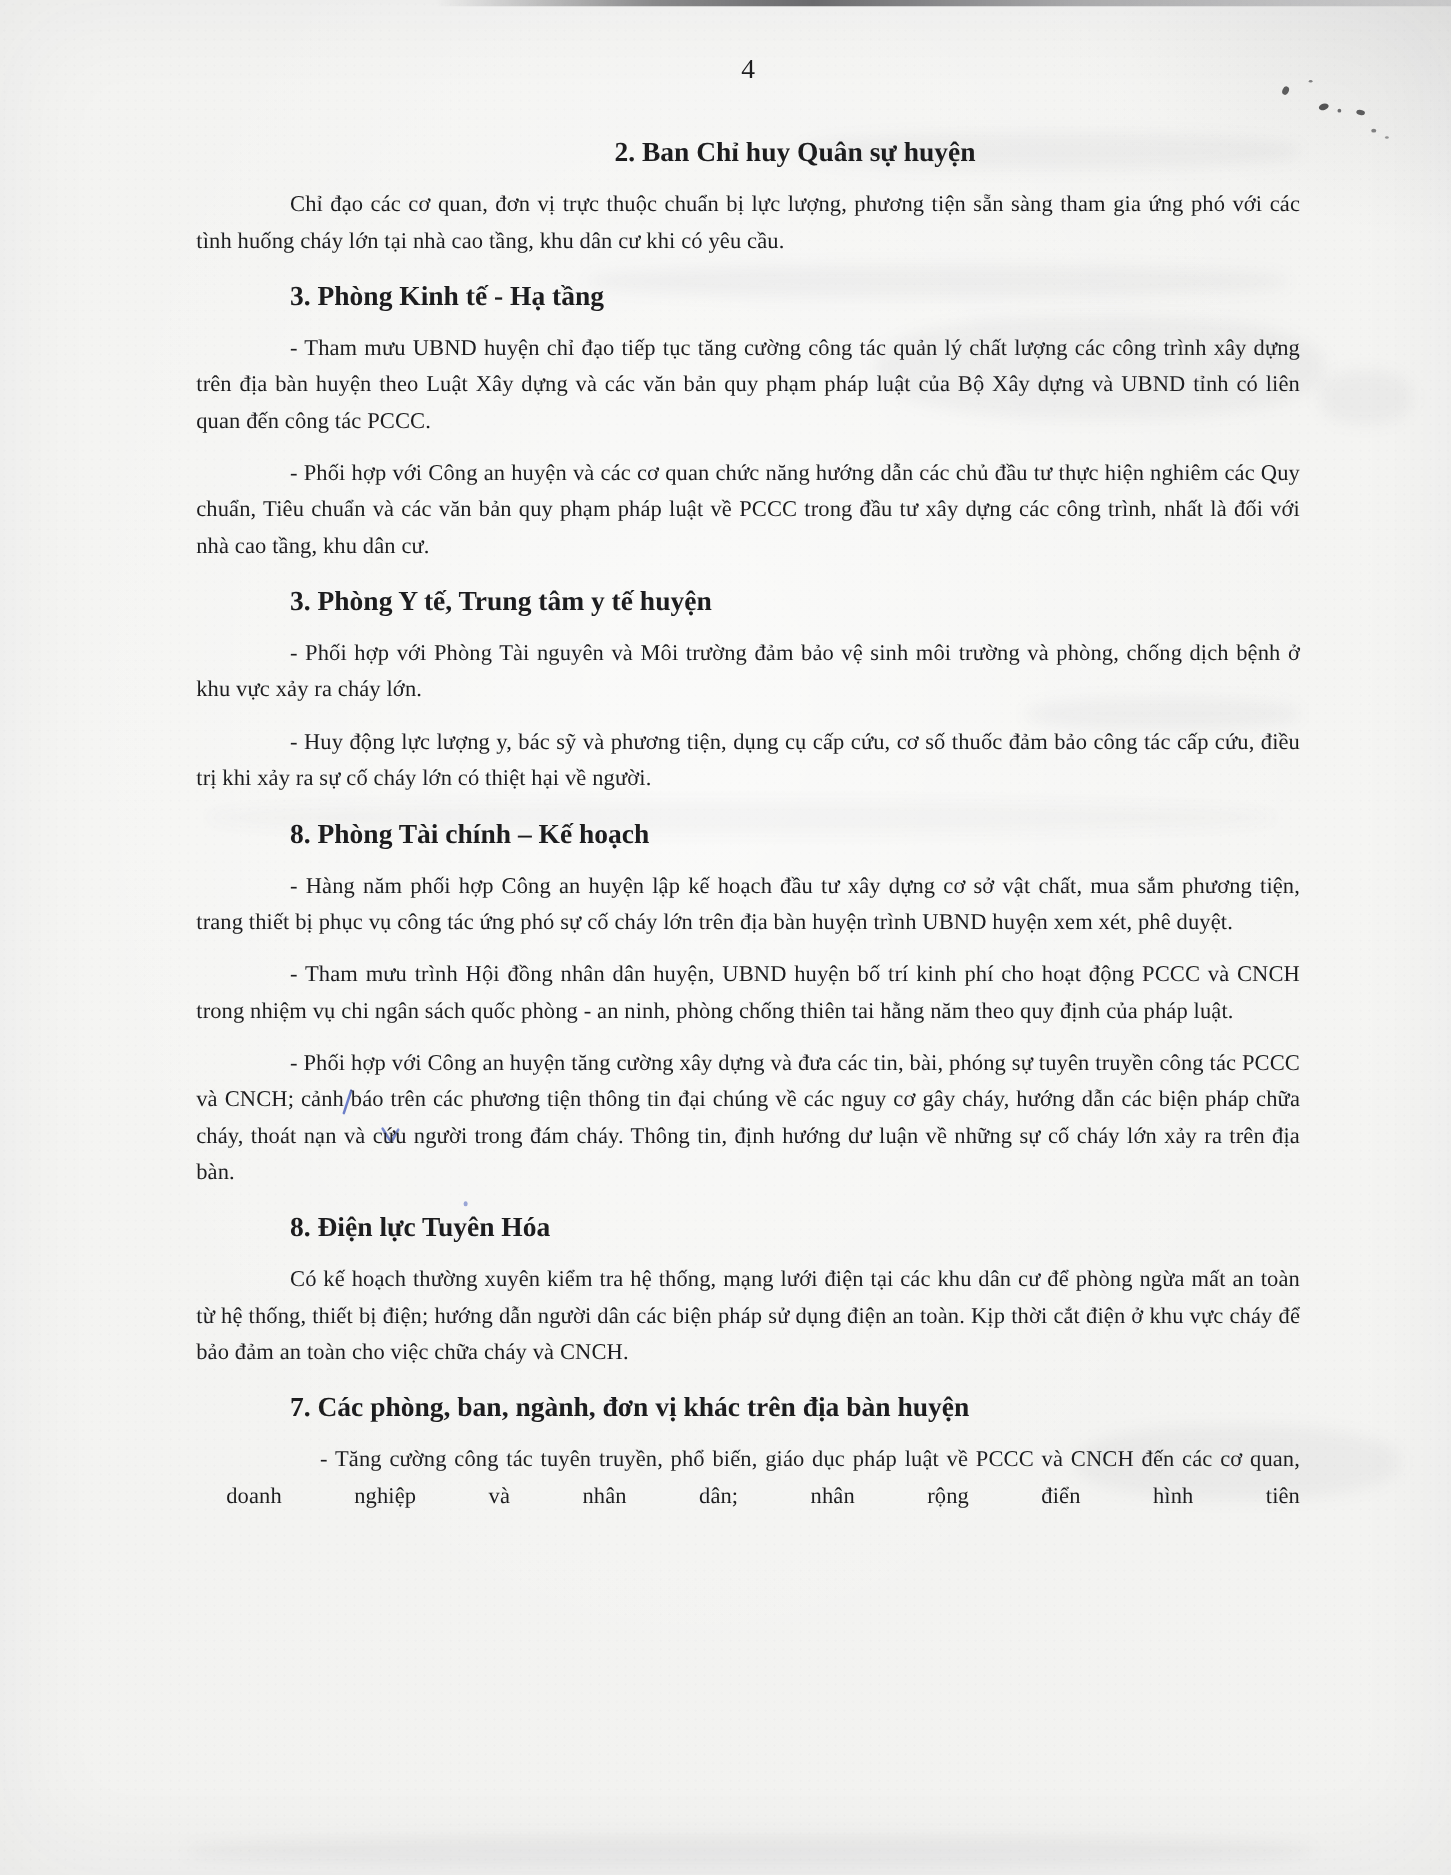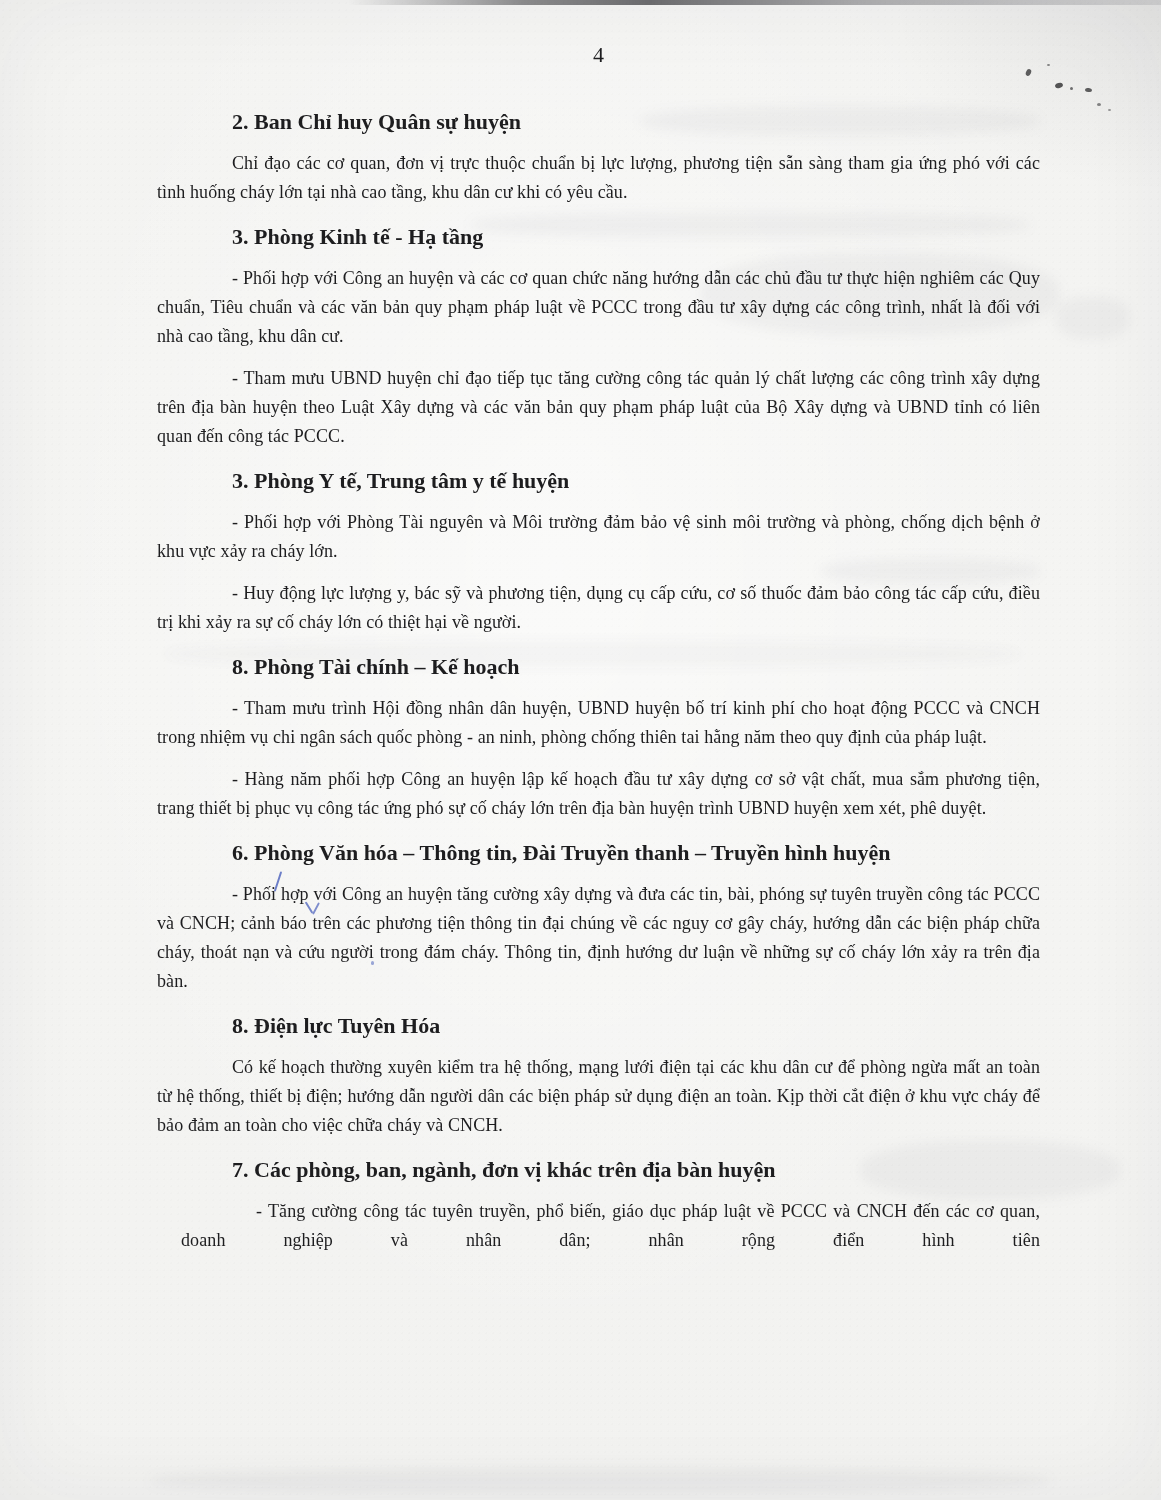--- a/index.html
+++ b/index.html
@@ -61,21 +61,21 @@
     top: 0;
     width: 883px;
   }
   .page-number {
     margin: 40px 0 0 0;
     text-align: center;
     font-size: 22px;
     line-height: 29px;
     font-weight: normal;
   }
-  .sections section:first-child h2 { margin-top: 38px; }
+  .sections section:first-child h2 { margin-top: 38px; text-align: center; }
   .sections h2 {
     font-size: 22px;
     line-height: 29px;
     font-weight: bold;
     margin: 15px 0 13px 0;
     padding-left: 75px;
   }
   .sections p {
     font-size: 18px;
     line-height: 29px;
@@ -124,35 +124,34 @@
 
   <div class="content">
     <div class="page-number">4</div>
     <div class="sections" id="sections">
         <section>
           <h2>2. Ban Chỉ huy Quân sự huyện</h2>
           <p>Chỉ đạo các cơ quan, đơn vị trực thuộc chuẩn bị lực lượng, phương tiện sẵn sàng tham gia ứng phó với các tình huống cháy lớn tại nhà cao tầng, khu dân cư khi có yêu cầu.</p>
         </section>
         <section>
           <h2>3. Phòng Kinh tế - Hạ tầng</h2>
+          <p>- Tham mưu UBND huyện chỉ đạo tiếp tục tăng cường công tác quản lý chất lượng các công trình xây dựng trên địa bàn huyện theo Luật Xây dựng và các văn bản quy phạm pháp luật của Bộ Xây dựng và UBND tỉnh có liên quan đến công tác PCCC.</p>
           <p>- Phối hợp với Công an huyện và các cơ quan chức năng hướng dẫn các chủ đầu tư thực hiện nghiêm các Quy chuẩn, Tiêu chuẩn và các văn bản quy phạm pháp luật về PCCC trong đầu tư xây dựng các công trình, nhất là đối với nhà cao tầng, khu dân cư.</p>
-          <p>- Tham mưu UBND huyện chỉ đạo tiếp tục tăng cường công tác quản lý chất lượng các công trình xây dựng trên địa bàn huyện theo Luật Xây dựng và các văn bản quy phạm pháp luật của Bộ Xây dựng và UBND tỉnh có liên quan đến công tác PCCC.</p>
         </section>
         <section>
           <h2>3. Phòng Y tế, Trung tâm y tế huyện</h2>
           <p>- Phối hợp với Phòng Tài nguyên và Môi trường đảm bảo vệ sinh môi trường và phòng, chống dịch bệnh ở khu vực xảy ra cháy lớn.</p>
           <p>- Huy động lực lượng y, bác sỹ và phương tiện, dụng cụ cấp cứu, cơ số thuốc đảm bảo công tác cấp cứu, điều trị khi xảy ra sự cố cháy lớn có thiệt hại về người.</p>
         </section>
         <section>
           <h2>8. Phòng Tài chính – Kế hoạch</h2>
+          <p>- Hàng năm phối hợp Công an huyện lập kế hoạch đầu tư xây dựng cơ sở vật chất, mua sắm phương tiện, trang thiết bị phục vụ công tác ứng phó sự cố cháy lớn trên địa bàn huyện trình UBND huyện xem xét, phê duyệt.</p>
           <p>- Tham mưu trình Hội đồng nhân dân huyện, UBND huyện bố trí kinh phí cho hoạt động PCCC và CNCH trong nhiệm vụ chi ngân sách quốc phòng - an ninh, phòng chống thiên tai hằng năm theo quy định của pháp luật.</p>
-          <p>- Hàng năm phối hợp Công an huyện lập kế hoạch đầu tư xây dựng cơ sở vật chất, mua sắm phương tiện, trang thiết bị phục vụ công tác ứng phó sự cố cháy lớn trên địa bàn huyện trình UBND huyện xem xét, phê duyệt.</p>
         </section>
         <section>
-          <h2>6. Phòng Văn hóa – Thông tin, Đài Truyền thanh – Truyền hình huyện</h2>
           <p>- Phối hợp với Công an huyện tăng cường xây dựng và đưa các tin, bài, phóng sự tuyên truyền công tác PCCC và CNCH; cảnh báo trên các phương tiện thông tin đại chúng về các nguy cơ gây cháy, hướng dẫn các biện pháp chữa cháy, thoát nạn và cứu người trong đám cháy. Thông tin, định hướng dư luận về những sự cố cháy lớn xảy ra trên địa bàn.</p>
         </section>
         <section>
           <h2>8. Điện lực Tuyên Hóa</h2>
           <p>Có kế hoạch thường xuyên kiểm tra hệ thống, mạng lưới điện tại các khu dân cư để phòng ngừa mất an toàn từ hệ thống, thiết bị điện; hướng dẫn người dân các biện pháp sử dụng điện an toàn. Kịp thời cắt điện ở khu vực cháy để bảo đảm an toàn cho việc chữa cháy và CNCH.</p>
         </section>
         <section>
           <h2>7. Các phòng, ban, ngành, đơn vị khác trên địa bàn huyện</h2>
           <p class="continued">- Tăng cường công tác tuyên truyền, phổ biến, giáo dục pháp luật về PCCC và CNCH đến các cơ quan, doanh nghiệp và nhân dân; nhân rộng điển hình tiên</p>
         </section>

